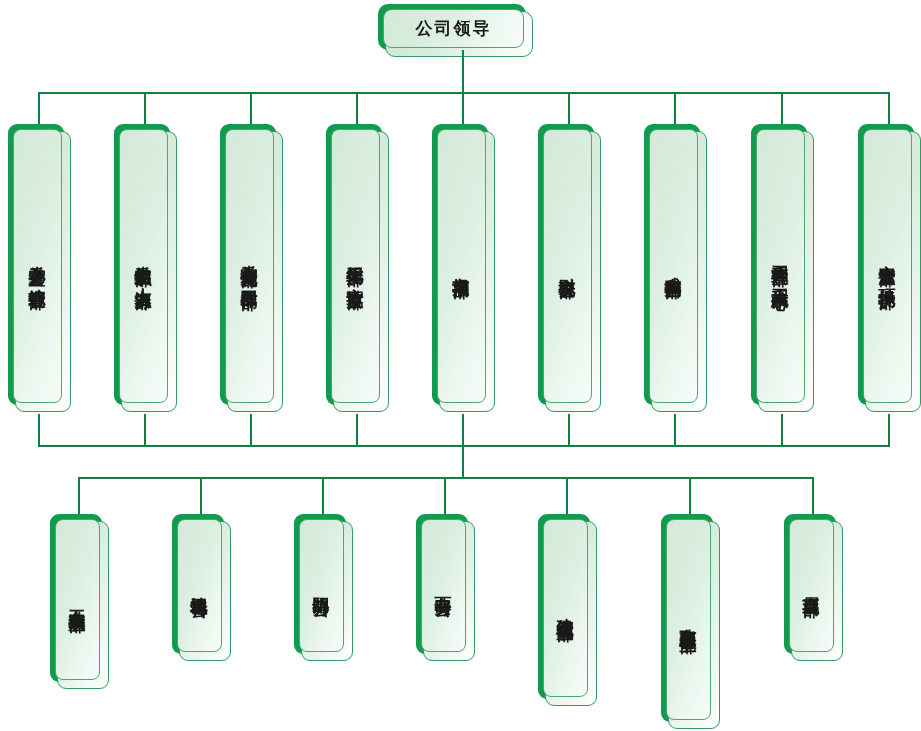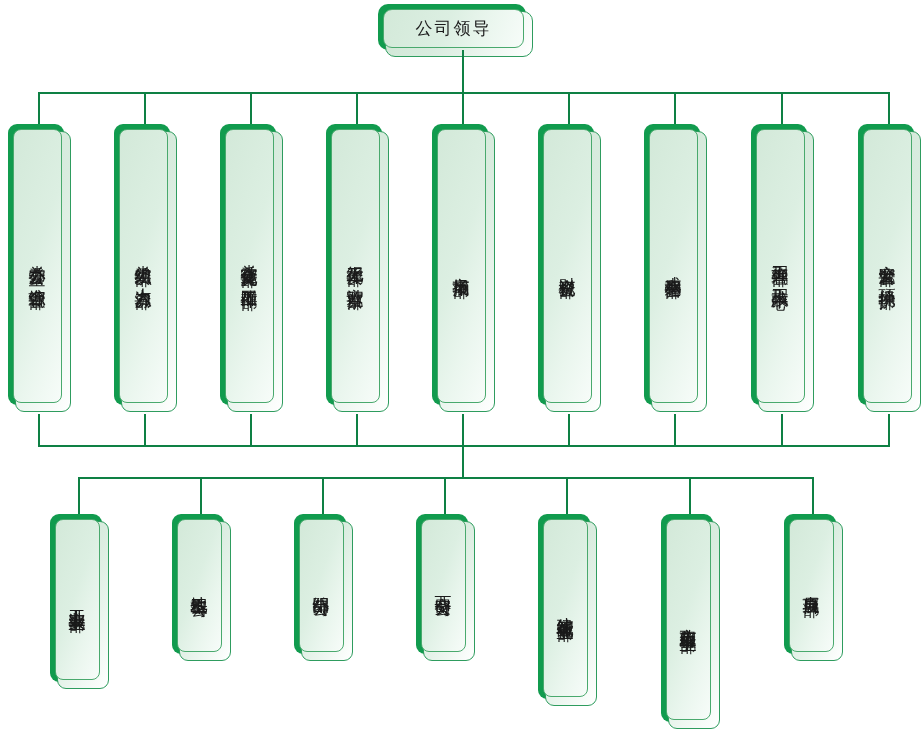--- a/index.html
+++ b/index.html
@@ -75,20 +75,21 @@
   .node .label {
     writing-mode: vertical-rl;
     text-orientation: upright;
     letter-spacing: 1px;
     line-height: 1.06;
     color: #1a1a1a;
     font-size: 17px;
     white-space: nowrap;
     text-align: center;
     font-family: "DejaVu Sans", "Liberation Sans", sans-serif;
+    font-weight: bold;
   }
   .node.root .label {
     writing-mode: horizontal-tb;
     text-orientation: mixed;
     font-size: 17px;
     letter-spacing: 2px;
   }
   .node.root .back { border-radius: 10px; }
   .node.root .front { border-radius: 10px; }
   .node.root .body { border-radius: 9px; }

